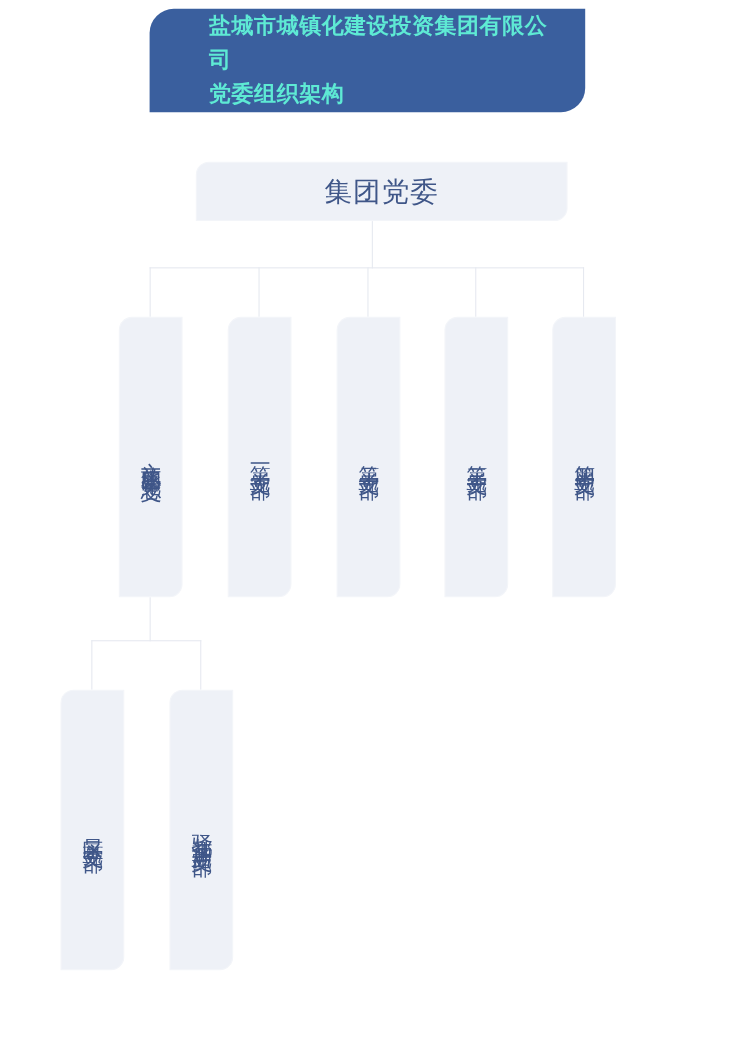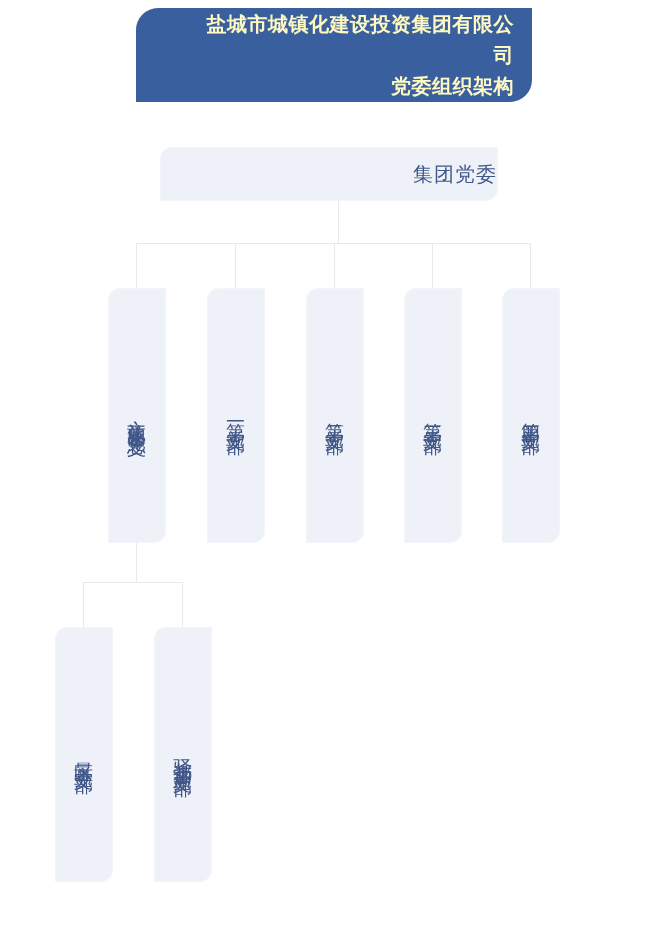--- a/index.html
+++ b/index.html
@@ -31,52 +31,51 @@
     height: 94px;
     background: #3a5f9e;
     border-radius: 22px 0 22px 0;
     display: flex;
     align-items: center;
     justify-content: center;
     box-sizing: border-box;
     padding: 0 18px;
   }
   .title-text {
-    color: #fef9c3;
+    color: #5eead4;
     font-size: 20px;
     font-weight: bold;
     line-height: 1.55;
-    text-align: right;
+    text-align: left;
     letter-spacing: 0.5px;
     white-space: pre-line;
     margin-left: 36px;
   }
 
   
   .node {
     position: absolute;
     background: #eef1f7;
     border: 1px solid #f3f5f9;
     border-radius: 12px 0 12px 0;
     box-sizing: border-box;
     display: flex;
     align-items: center;
     justify-content: center;
     color: #3f5688;
   }
 
   
   .node-root {
-    left: 160px;
+    left: 178px;
     top: 147px;
     width: 338px;
     height: 54px;
-    font-size: 20px;
+    font-size: 25px;
     letter-spacing: 1px;
-    justify-content: flex-end;
   }
 
   
   .node-v .node-label {
     writing-mode: vertical-rl;
     text-orientation: upright;
     font-size: 19px;
     letter-spacing: 3px;
     line-height: 1;
     color: #3f5688;

